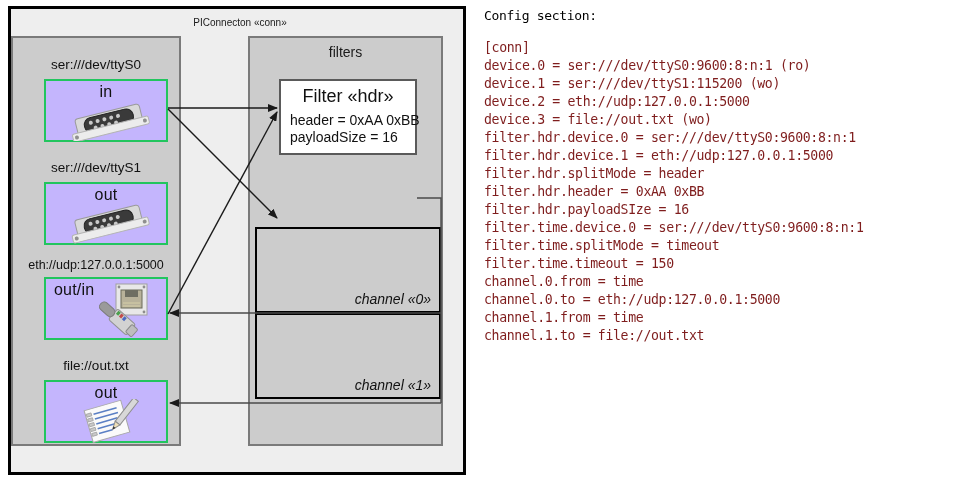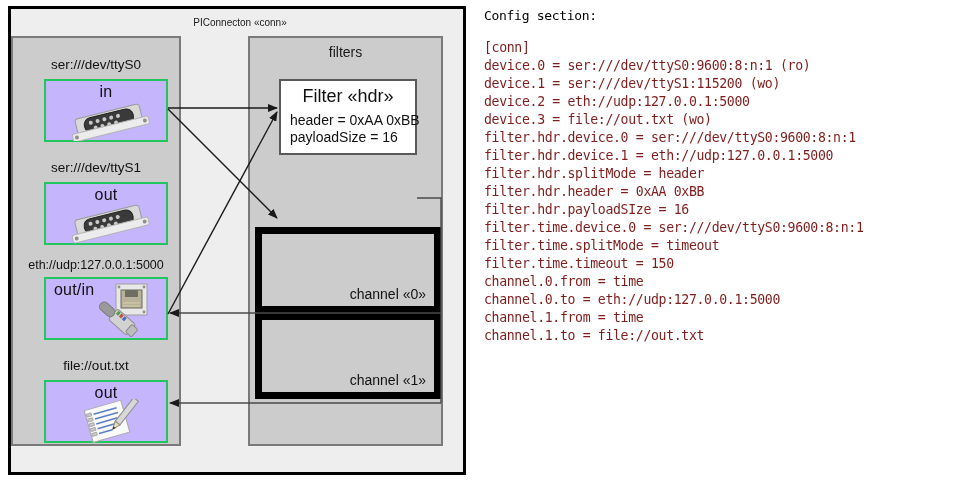--- a/index.html
+++ b/index.html
@@ -43,21 +43,21 @@
     position:absolute;background:#ffffff;border:2px solid #5a5a5a;box-sizing:border-box;
   }
   .filter-title{
     position:absolute;left:0;top:5px;width:100%;text-align:center;font-size:18px;color:#111;
   }
   .filter-prop{
     position:absolute;left:9px;font-size:14px;color:#111;white-space:nowrap;
   }
 
   .channel-box{
-    position:absolute;background:#cccccc;border:7px solid #000000;box-sizing:border-box;
+    position:absolute;background:#cccccc;border:2px solid #000000;box-sizing:border-box;font-style:italic;
   }
   .channel-label{
     position:absolute;right:8px;bottom:4px;font-size:14px;color:#111;white-space:nowrap;
   }
 
   svg.wires{position:absolute;left:0;top:0;width:964px;height:484px;pointer-events:none;}
 
   
   .icon-wrap{position:absolute;}
 

